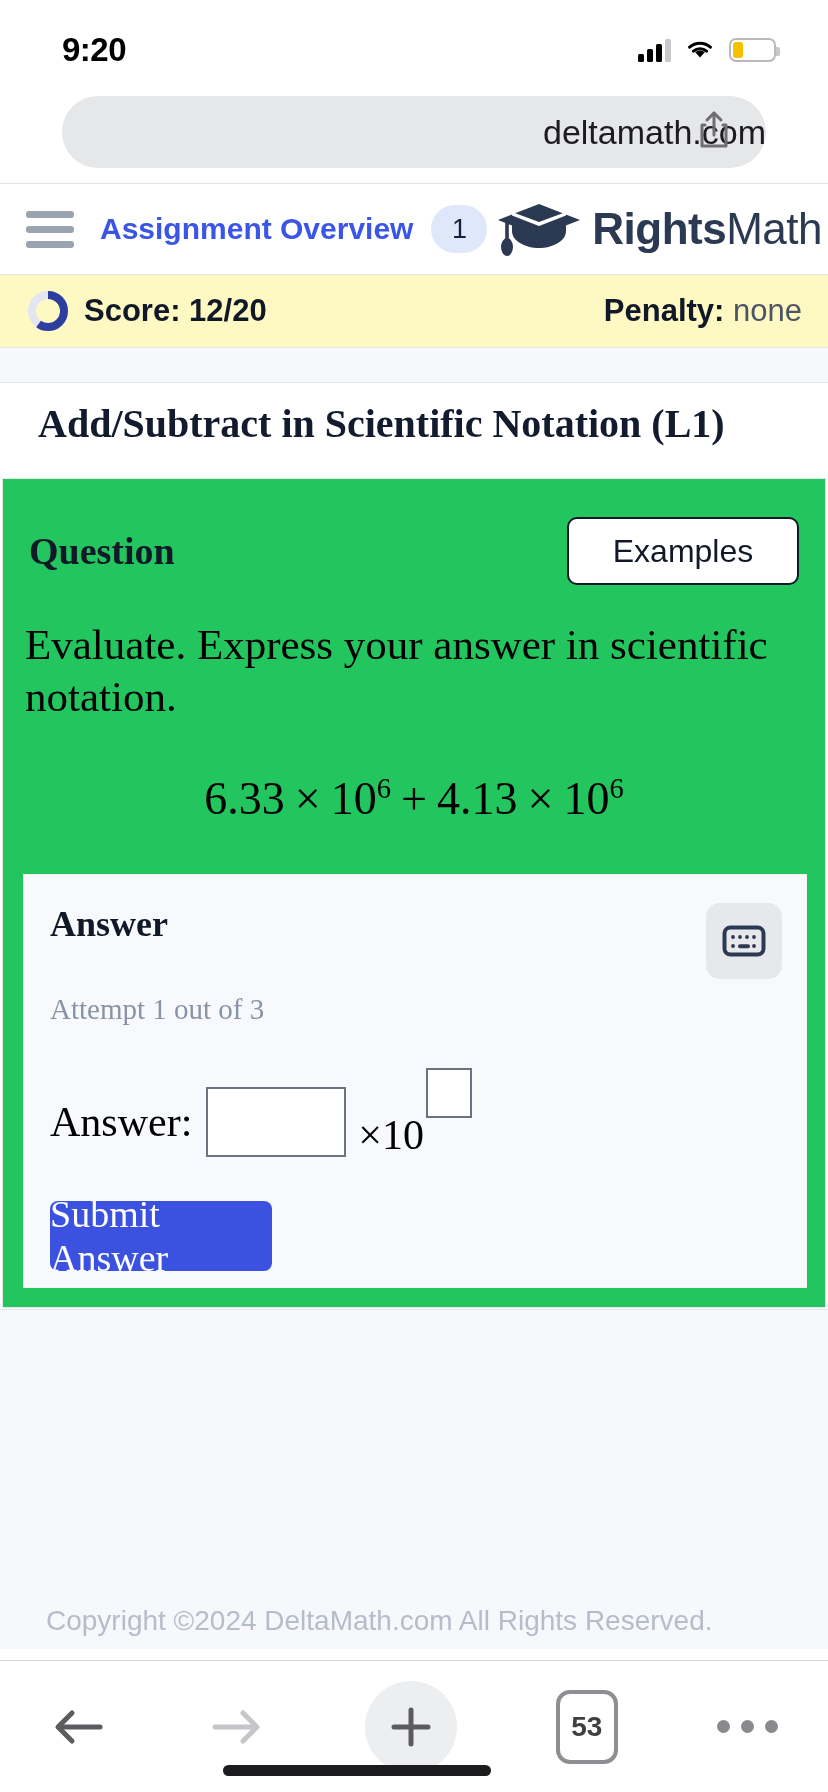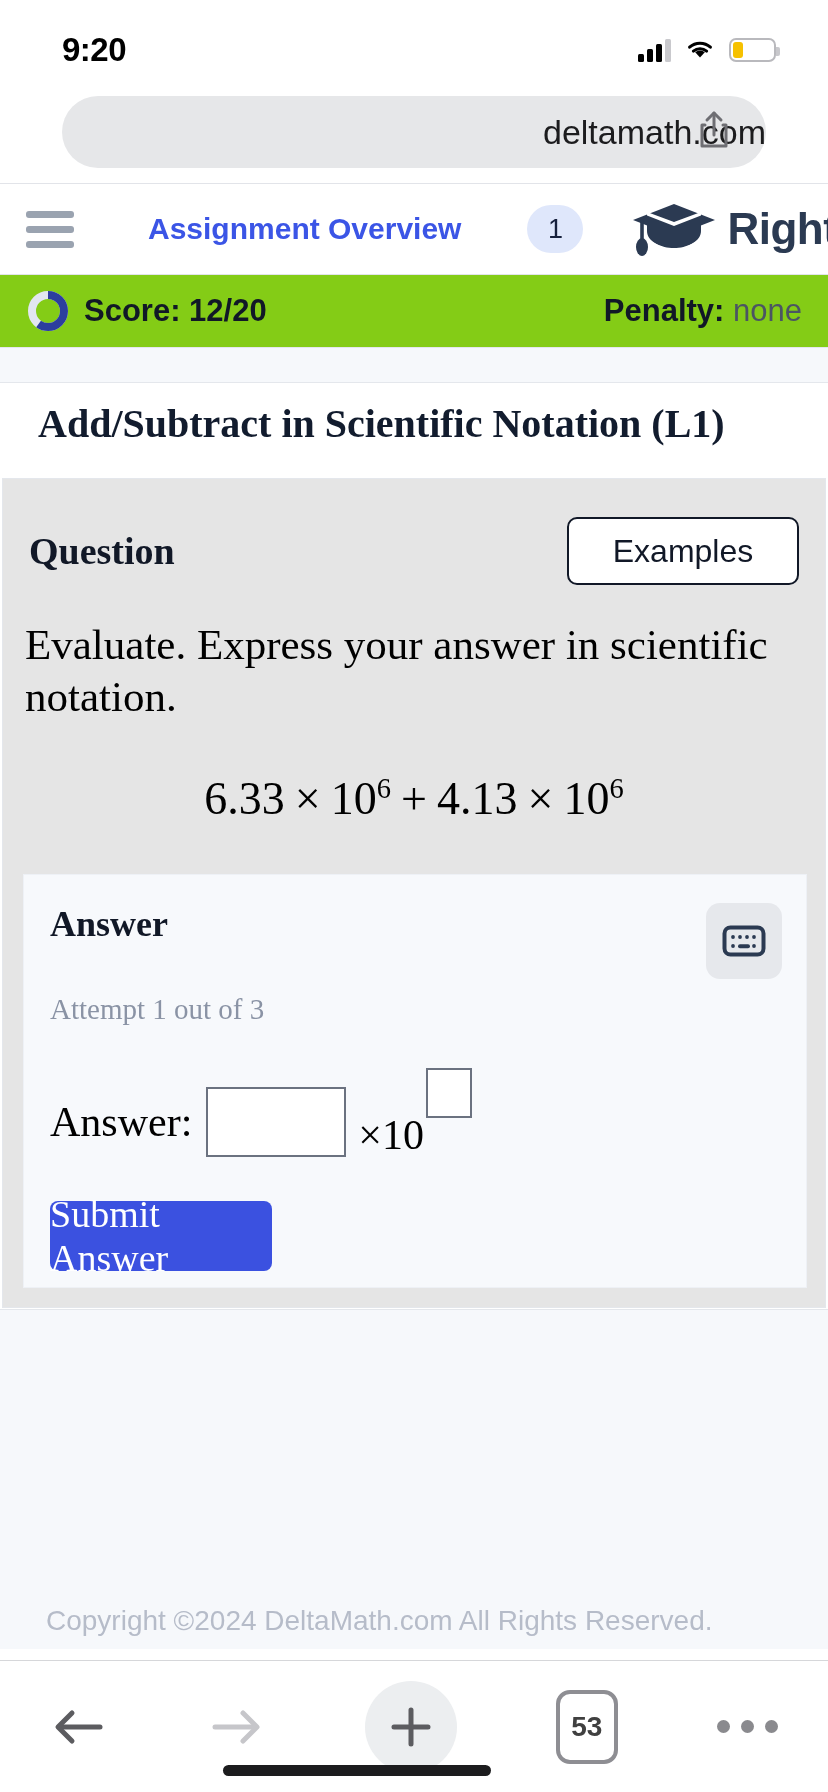--- a/index.html
+++ b/index.html
@@ -51,45 +51,45 @@
     font-size:34px; color:#1c1c1e; font-family:"Liberation Sans", sans-serif;
   }
   .share-icon{ position:absolute; right:34px; top:50%; transform:translateY(-50%); }
 
   
   .page-rule{ position:absolute; left:0; width:828px; height:1px; background:#e2e4e9; }
 
   
   .navbar{
     position:absolute; top:184px; left:0; width:828px; height:90px;
-    background:#ffffff; display:flex; align-items:center; padding:0 6px 0 26px;gap:48px;
+    background:#ffffff; display:flex; align-items:center; padding:0 6px 0 26px;
   }
   .hamburger{ width:48px; display:flex; flex-direction:column; gap:8px; flex:none; }
   .hamburger span{ display:block; height:7px; background:#9aa3b0; border-radius:3px; }
   .nav-link{
     margin-left:26px; font-size:30px; font-weight:700; color:#3b55e6;
     font-family:"Liberation Sans", sans-serif; white-space:nowrap;
   }
   .nav-badge{
     margin-left:18px; min-width:56px; height:48px; border-radius:24px;
     background:#dfe7fb; color:#17213d; font-size:27px;
     display:flex; align-items:center; justify-content:center; padding:0 14px;
   }
   .brand{ margin-left:auto; display:flex; align-items:center; gap:10px; }
   .brand-text{
     font-size:44px; color:#2b3a52; letter-spacing:-0.5px; white-space:nowrap;
     font-family:"Liberation Sans", sans-serif;
   }
   .brand-text b{ font-weight:700; }
-  .brand-text span{ font-weight:700; }
+  .brand-text span{ font-weight:400; }
 
   
   .scorebar{
     position:absolute; top:275px; left:0; width:828px; height:72px;
-    background:#84cc16; display:flex; align-items:center; padding:0 26px;
+    background:#fef9c3; display:flex; align-items:center; padding:0 26px;
   }
   .donut{ width:44px; height:44px; flex:none; }
   .score-text{
     margin-left:14px; font-size:31px; font-weight:700; color:#111827;
     font-family:"Liberation Sans", sans-serif;
   }
   .penalty{
     margin-left:auto; font-size:31px; color:#4b5563;
     font-family:"Liberation Sans", sans-serif;
   }
@@ -103,21 +103,21 @@
   
   .prob-title{
     position:absolute; top:400px; left:0; width:828px; padding:0 38px;
     font-family:"Liberation Serif", serif; font-weight:700; font-size:40px;
     color:#121c2e;
   }
 
   
   .card{
     position:absolute; top:478px; left:2px; width:824px; height:830px;
-    background:#e5e5e5; border:1px solid #e4e7ec;
+    background:#22c55e; border:1px solid #e4e7ec;
   }
   .q-head{
     display:flex; align-items:center; justify-content:space-between;
     padding:38px 26px 0 26px;
   }
   .q-label{
     font-family:"Liberation Serif", serif; font-weight:700; font-size:38px; color:#111827;
   }
   .examples-btn{
     width:232px; height:68px; border:2px solid #111827; border-radius:10px;

